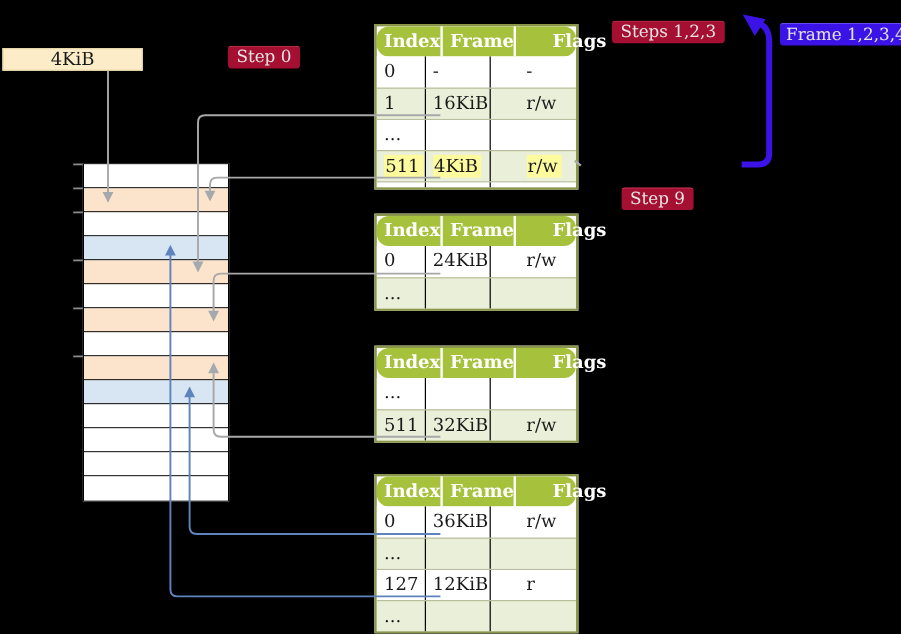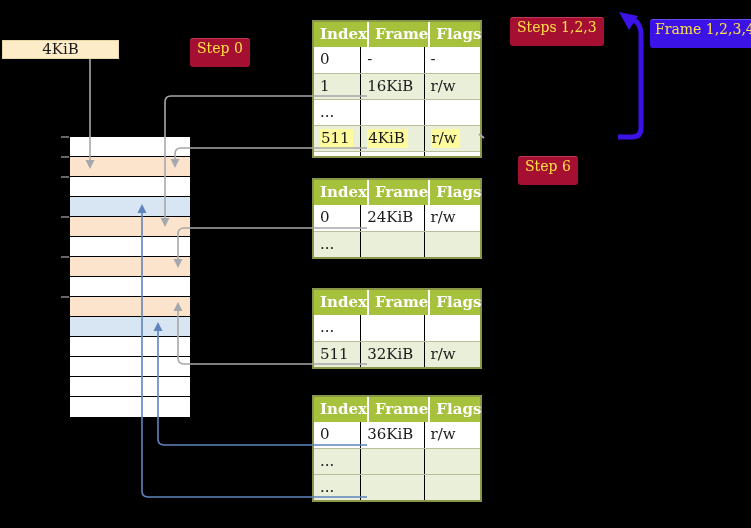--- a/index.html
+++ b/index.html
@@ -14,22 +14,22 @@
 
   
   .size-box{
     position:absolute;left:2px;top:40px;width:117px;height:19px;
     background:#fcecc8;border:1px solid #e6d6a8;box-sizing:border-box;
     color:#1a1a1a;font-size:15px;line-height:17px;text-align:center;
   }
 
   
   .badge{
-    position:absolute;height:29px;box-sizing:border-box;
-    color:#fde047;font-size:14px;line-height:18px;
+    position:absolute;height:19px;box-sizing:border-box;
+    color:#e5e5e5;font-size:14px;line-height:18px;
     padding:0 7px;border-radius:3px;
     box-shadow:0 1px 1px rgba(0,0,0,.6);
     white-space:nowrap;
   }
   .badge.crimson{background:#a50f31;border-top:1px solid #c13853;}
   .badge.blue{background:#3c13e6;border-top:1px solid #6a4bf0;}
   #badge-step0{left:190px;top:38px;text-align:right;}
   #badge-steps123{left:510px;top:17px;}
   #badge-steps1234{left:650px;top:19px;padding:0 5px;}
   #badge-step4{left:518px;top:156px;}
@@ -47,37 +47,37 @@
 
   
   .ftable{
     position:absolute;left:312px;width:170px;
     border:2px solid #8a974a;background:#fff;box-sizing:border-box;
   }
   #table-0{top:20px;}
   #table-1{top:178px;}
   #table-2{top:288px;}
   #table-3{top:395px;}
-  .hrow{display:flex;background:#a6c13c;height:25px;}
+  .hrow{display:flex;background:#a6c13c;height:25px;border-radius:10px;}
   .hcell{
     box-sizing:border-box;color:#fff;font-weight:bold;font-size:15px;
     line-height:24px;padding-left:6px;
   }
   .hcell.c0,.hcell.c1{border-right:2px solid #fff;}
   .brow{display:flex;height:26px;box-sizing:border-box;background:#fff;}
   .brow.sep{border-top:1px solid #b9bf9c;}
   .brow.shaded{background:#e9efd8;}
   .brow.sliver{height:5px;background:#fff;}
   .bcell{
     box-sizing:border-box;color:#1a1a1a;font-size:15px;line-height:21px;
     padding:2px 0 0 6px;overflow:hidden;
   }
   .c0{width:55px;}
   .c1{width:74px;}
-  .c2{width:65px;border-right:none !important;}
+  .c2{width:65px;border-right:none !important;margin-left:24px;}
   .bcell.c0,.bcell.c1{border-right:1px solid #000;}
   .hl{background:#fdfb9e;padding:0 3px 1px 1px;}
 
   
   svg.overlay{position:absolute;left:0;top:0;pointer-events:none;}
 </style>
 </head>
 <body>
 
 <div class="canvas">
@@ -89,21 +89,21 @@
   <div class="badge crimson" id="badge-step0">
     <span>Step 0</span>
   </div>
   <div class="badge crimson" id="badge-steps123">
     <span>Steps 1,2,3</span>
   </div>
   <div class="badge blue" id="badge-steps1234">
     <span>Frame 1,2,3,4</span>
   </div>
   <div class="badge crimson" id="badge-step4">
-    <span>Step 6</span>
+    <span>Step 9</span>
   </div>
 
   <div class="stack" id="memory-stack">
       <div class="srow white"></div>
       <div class="srow peach"></div>
       <div class="srow white"></div>
       <div class="srow blue"></div>
       <div class="srow peach"></div>
       <div class="srow white"></div>
       <div class="srow peach"></div>
@@ -190,20 +190,25 @@
       </div>
       <div class="brow">
         <div class="bcell c0">0</div>
         <div class="bcell c1">36KiB</div>
         <div class="bcell c2">r/w</div>
       </div>
       <div class="brow shaded sep">
         <div class="bcell c0">...</div>
         <div class="bcell c1"></div>
         <div class="bcell c2"></div>
+      </div>
+      <div class="brow sep">
+        <div class="bcell c0">127</div>
+        <div class="bcell c1">12KiB</div>
+        <div class="bcell c2">r</div>
       </div>
       <div class="brow shaded sep">
         <div class="bcell c0">...</div>
         <div class="bcell c1"></div>
         <div class="bcell c2"></div>
       </div>
     </div>
 
   <svg class="overlay" width="751" height="528" viewBox="0 0 751 528">
 

